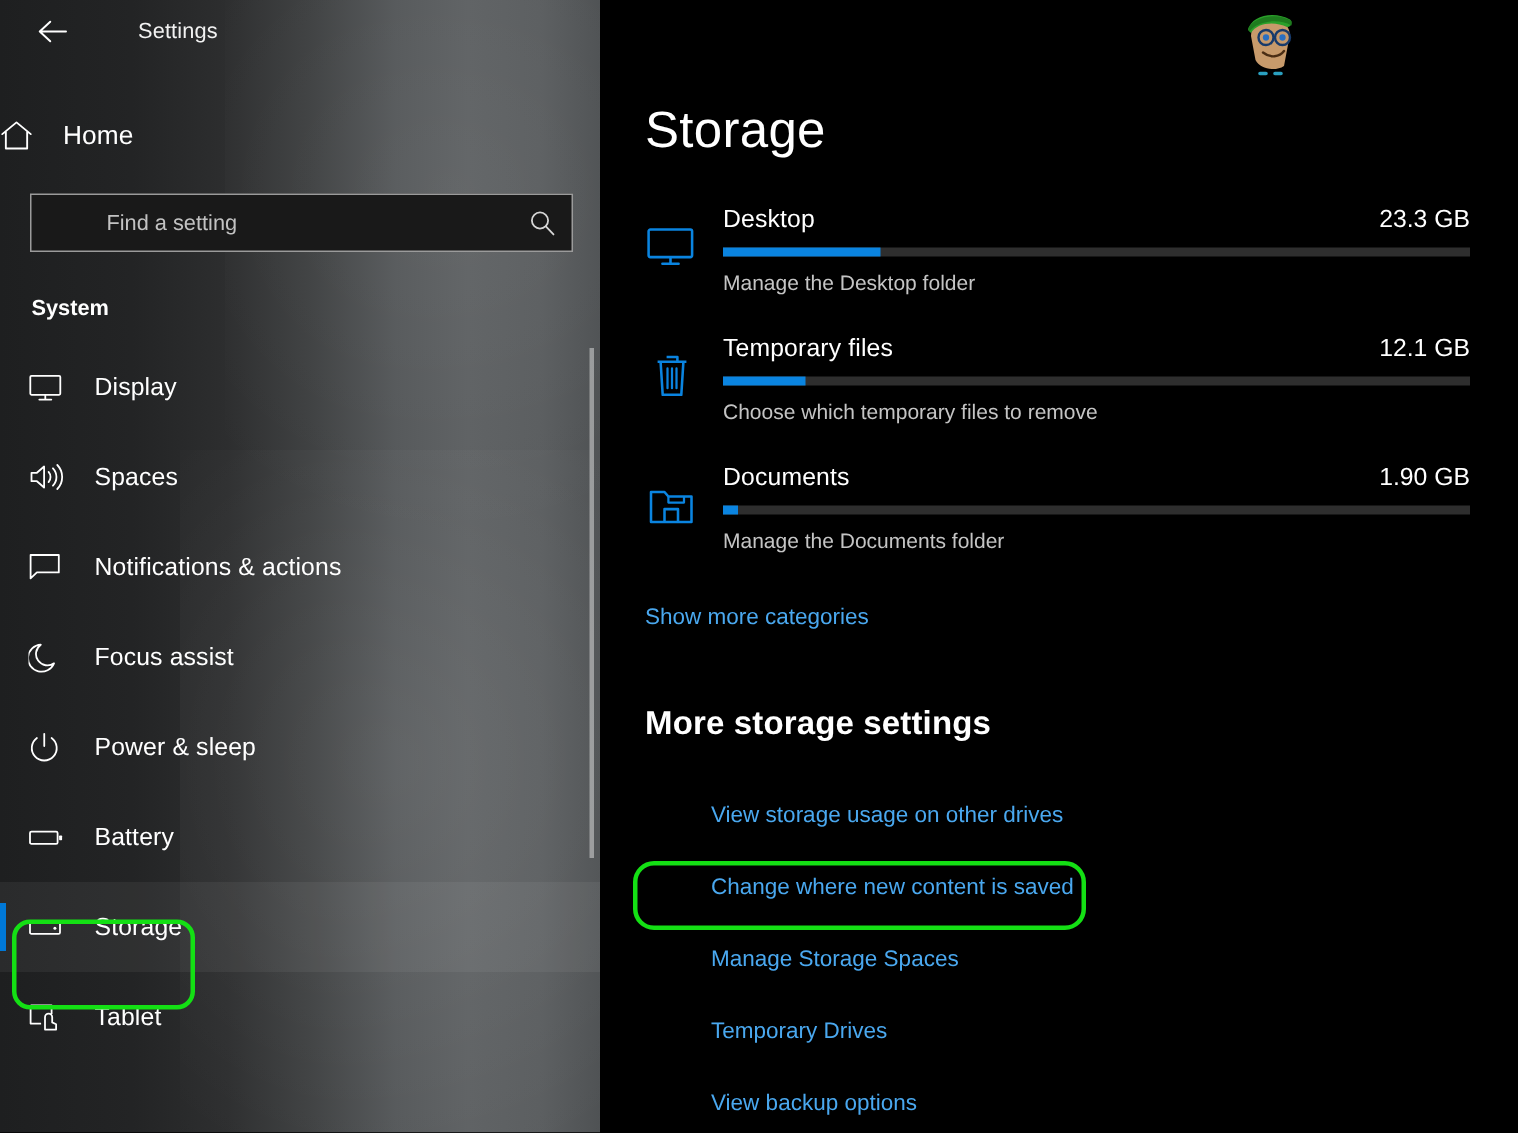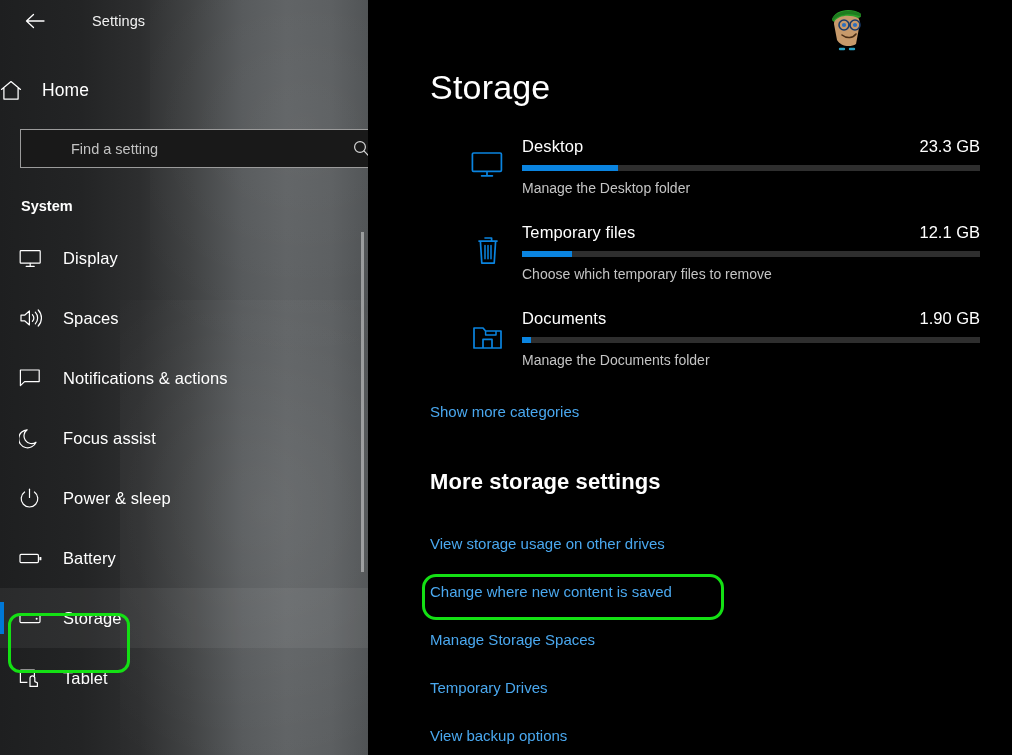--- a/index.html
+++ b/index.html
@@ -18,21 +18,21 @@
     position: relative;
     width: 1012px;
     height: 755px;
     background: #000000;
   }
 
   
   #sidebar {
     position: absolute;
     left: 0; top: 0;
-    width: 368px;
+    width: 400px;
     height: 755px;
     overflow: hidden;
     background:
       linear-gradient(90deg,
         #1e1f20 0%,
         #232425 22%,
         #2d2e2f 38%,
         #3f4142 52%,
         #55585a 66%,
         #5e6163 78%,
@@ -207,21 +207,21 @@
 
   .page-title {
     margin: 68px 0 0 30px;
     font-size: 34px;
     font-weight: normal;
     color: #ffffff;
     letter-spacing: .2px;
   }
 
   
-  .storage-list { margin-top: 30px; margin-left: 40px; }
+  .storage-list { margin-top: 30px; }
   .storage-row {
     position: relative;
     height: 86px;
     padding-left: 30px;
     cursor: pointer;
   }
   .sr-icon {
     position: absolute;
     left: 30px; top: 10px;
     width: 36px; height: 36px;
@@ -271,21 +271,21 @@
   .show-more-wrap { margin: 8px 0 0 30px; }
 
   .section-title {
     margin: 48px 0 0 30px;
     font-size: 22px;
     color: #ffffff;
     letter-spacing: .1px;
   }
 
   .more-links { margin: 24px 0 0 30px; }
-  .more-links .link-row { height: 48px; display: flex; align-items: center; }
+  .more-links .link-row { height: 48px; display: flex; align-items: center; margin-left: 44px; }
 
   .ring-main {
     position: absolute;
     left: 422px; top: 574px;
     width: 302px; height: 46px;
     border: 3px solid #14e014;
     border-radius: 14px;
     z-index: 5;
     pointer-events: none;
   }

